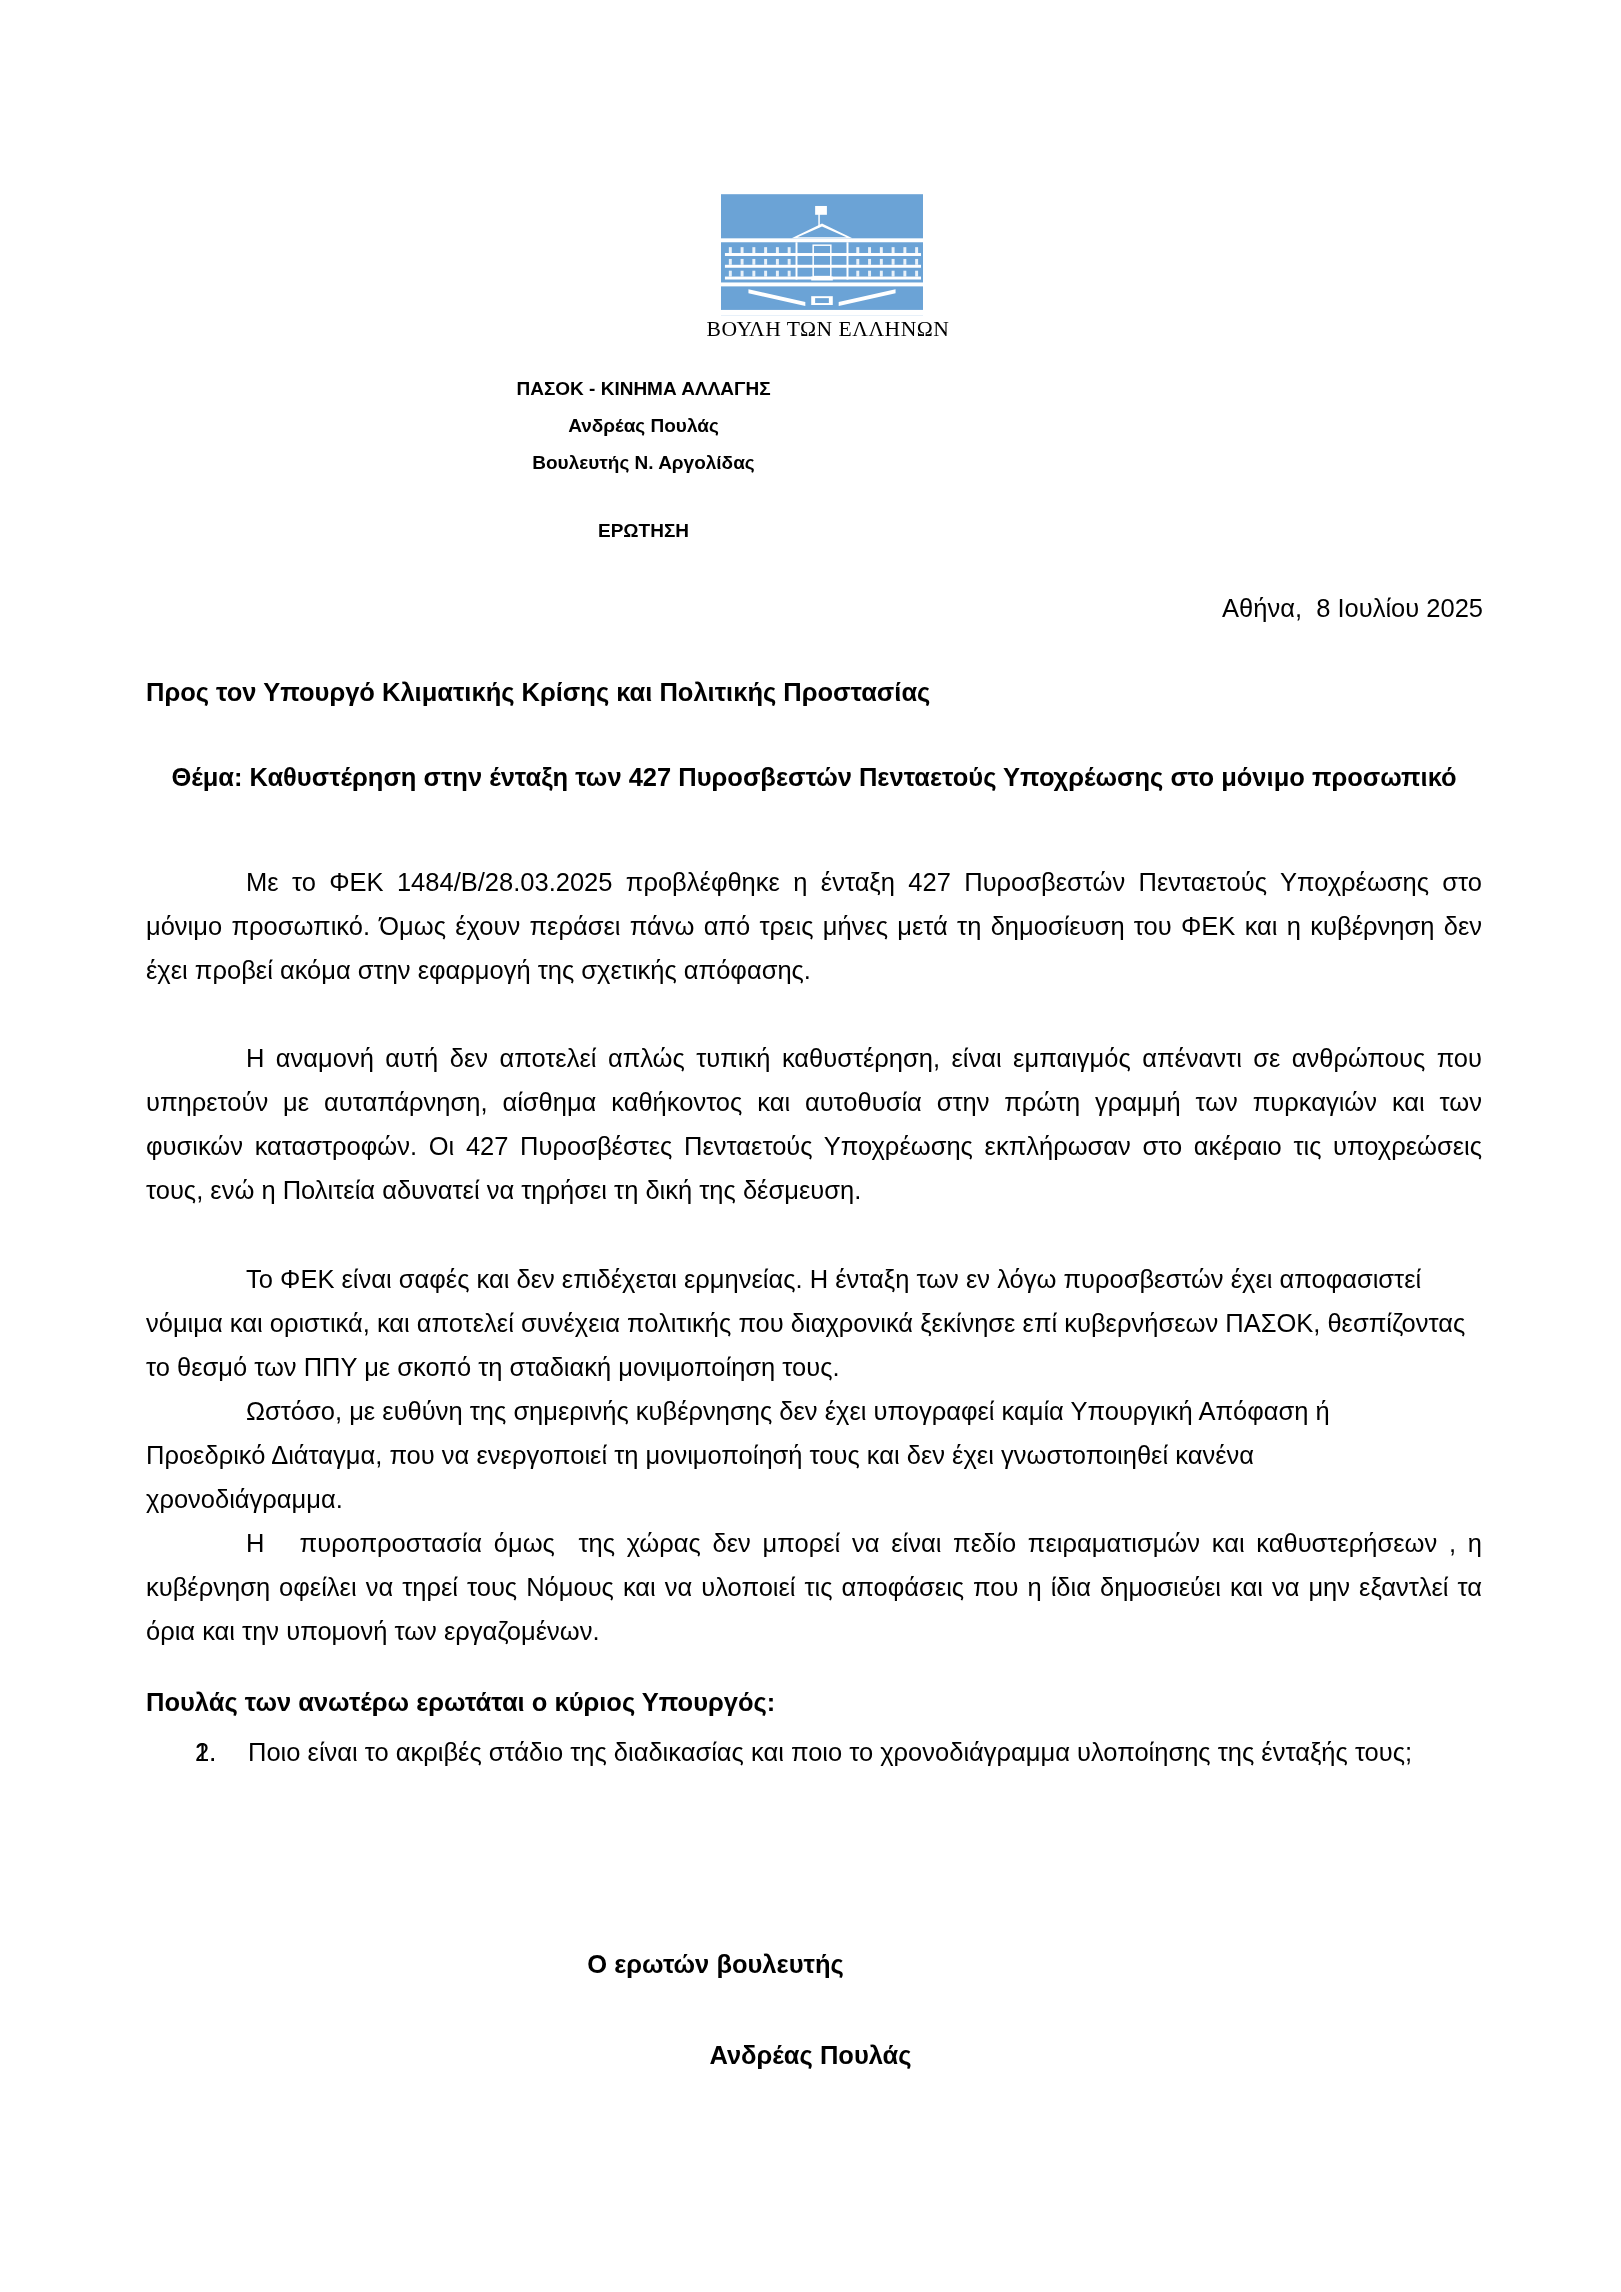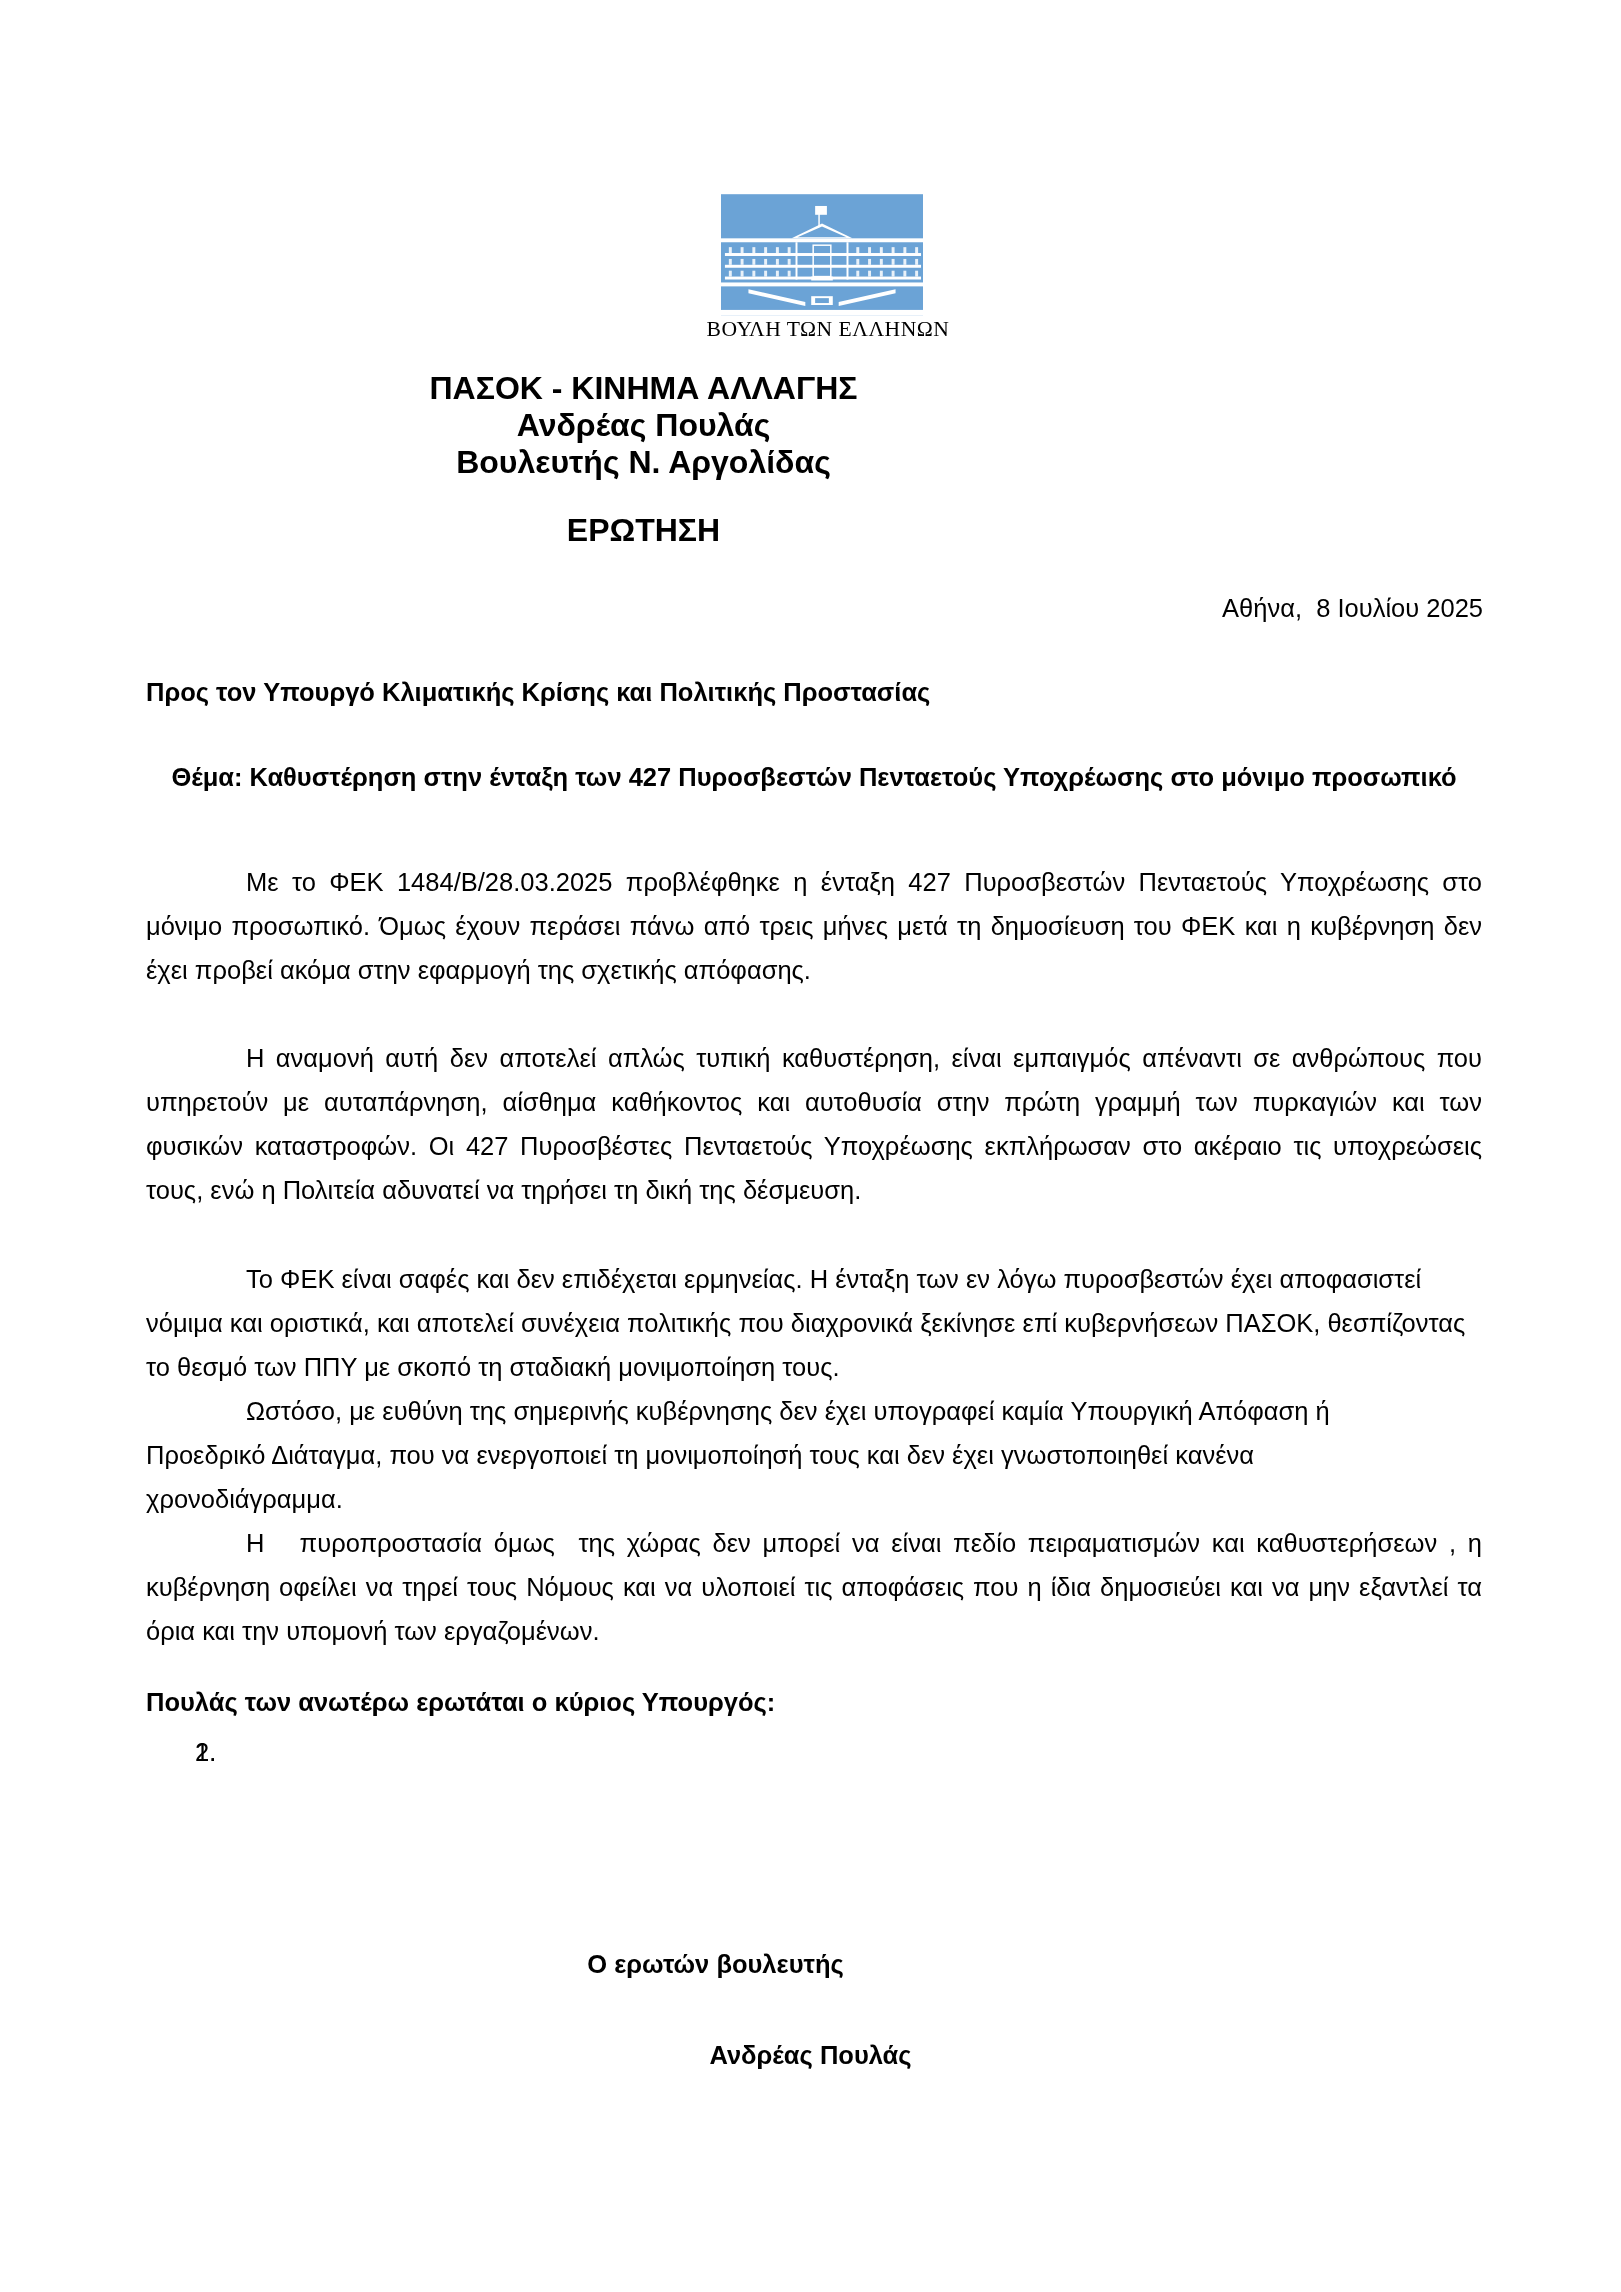--- a/index.html
+++ b/index.html
@@ -5,21 +5,21 @@
   html, body { margin: 0; padding: 0; background: #ffffff; }
   body { width: 1621px; height: 2293px; position: relative; overflow: hidden;
          font-family: "Liberation Sans", sans-serif; color: #000; }
   .page { position: absolute; left: 0; top: 0; width: 1621px; height: 2293px; }
 
   .logo { position: absolute; left: 721px; top: 194px; width: 202px; height: 122px; }
   .logo-caption { position: absolute; left: 686px; top: 317px; width: 284px; text-align: center;
                   font-family: "Liberation Serif", serif; font-size: 21.6px; letter-spacing: 0.5px; }
 
   .center-bold { position: absolute; left: 0; width: 1287px; text-align: center;
-                 font-weight: bold; font-size: 32px; line-height: 37px; }
+                 font-weight: bold; font-size: 19px; line-height: 37px; }
   .header-block { top: 370px; }
   .erotisi { top: 512px; }
 
   .date { position: absolute; right: 138px; top: 594px; font-size: 25.5px; }
 
   .recipient { position: absolute; left: 146px; top: 678px; font-weight: bold; font-size: 25.5px; }
 
   .subject { position: absolute; left: 146px; width: 1336px; top: 755px; text-align: center;
              font-weight: bold; font-size: 25.5px; line-height: 44px; }
 
@@ -151,19 +151,20 @@
       <p style="white-space: pre-wrap;">Η   πυροπροστασία όμως  της χώρας δεν μπορεί να είναι πεδίο πειραματισμών και καθυστερήσεων , η κυβέρνηση οφείλει να τηρεί τους Νόμους και να υλοποιεί τις αποφάσεις που η ίδια δημοσιεύει και να μην εξαντλεί τα όρια και την υπομονή των εργαζομένων.</p>
     </div>
 
   <div class="questions-title">Πουλάς των ανωτέρω ερωτάται ο κύριος Υπουργός:</div>
   <ol class="questions">
     <li class="q-item">
       <span class="q-num">1.</span>
     </li>
     <li class="q-item">
       <span class="q-num">2.</span>
+      <span>Ποιο είναι το ακριβές στάδιο της διαδικασίας και ποιο το χρονοδιάγραμμα υλοποίησης της ένταξής τους;</span>
     </li>
   </ol>
 
   <div class="signer-title">Ο ερωτών βουλευτής</div>
   <div class="signer-name">Ανδρέας Πουλάς</div>
 </div>
 
 
 </body></html>

